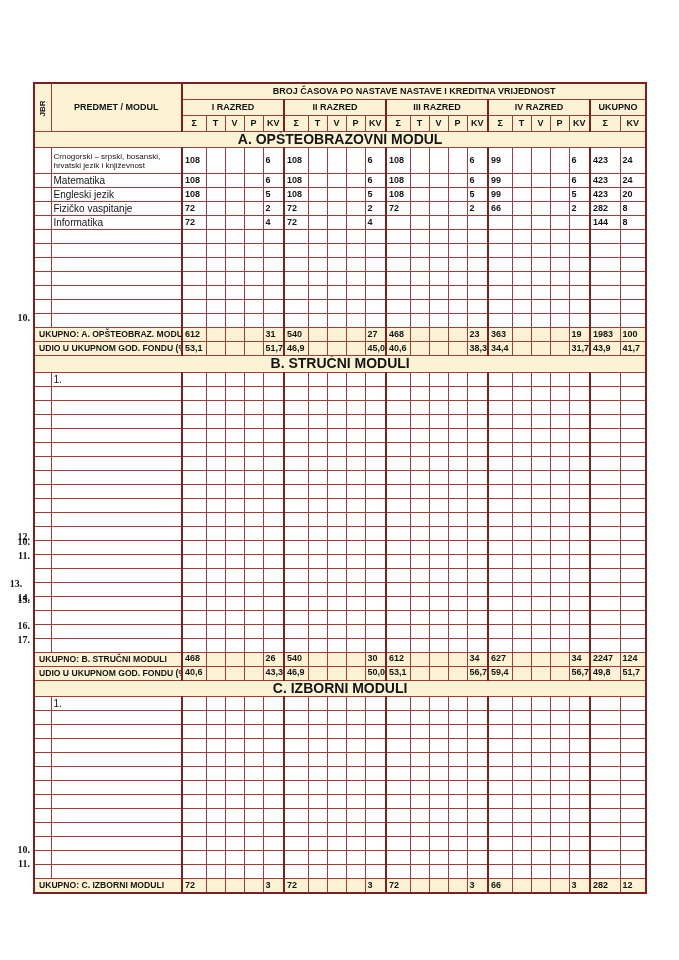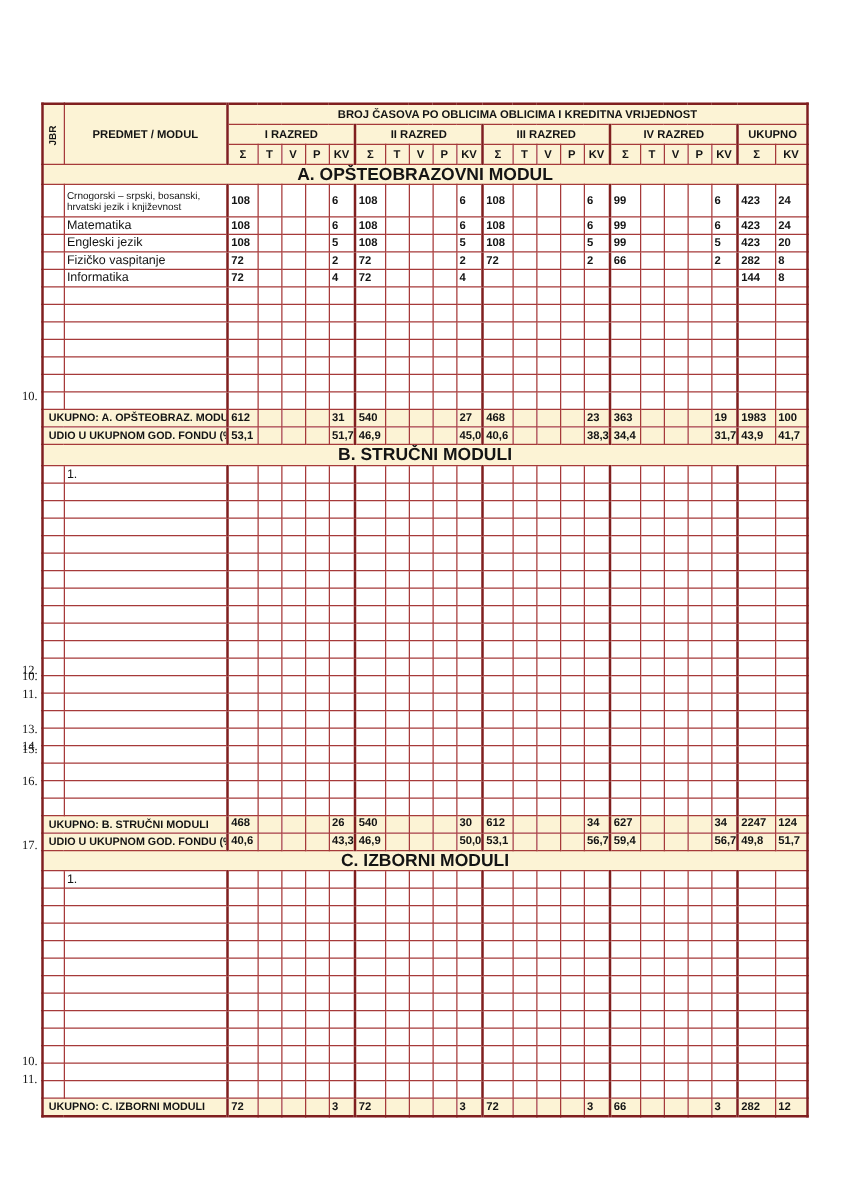--- a/index.html
+++ b/index.html
@@ -13,21 +13,21 @@
   .jbr-head span{display:inline-block;transform:rotate(-90deg);font-size:8px;font-weight:bold;}
   .group-start{border-left:2px solid var(--grid-strong,#801f1f);}
   td.num{font-weight:bold;text-align:left;padding-left:2px;}
   td.predmet{font-size:10px;text-align:left;}
   tr.tall td{height:24px;}
   tr.tall td.predmet{white-space:normal;font-size:8px;line-height:1.15;padding-top:1px;}
   tr.band td{background:var(--cream,#fcf3d5);font-weight:bold;text-align:center;font-size:14px;}
   tr.total td{background:var(--cream,#fcf3d5);font-weight:bold;}
   td.total-label{text-align:left;padding-left:4px;font-size:8.6px;}
   .margin-num{position:absolute;left:2px;width:28px;text-align:right;
-              font-family:"Liberation Serif",serif;font-size:10px;color:var(--text,#141414);line-height:13px;}
+              font-family:"Liberation Serif",serif;font-size:10px;color:var(--text,#141414);line-height:13px;font-weight:bold;}
 </style>
 </head>
 <body>
 
 <div class="page">
   <div class="table-wrap">
     <table style="width: 612px;">
         <colgroup>
           <col style="width: 17px;">
           <col style="width: 131px;">
@@ -51,21 +51,21 @@
           <col style="width: 19px;">
           <col style="width: 19px;">
           <col style="width: 21px;">
           <col style="width: 30px;">
           <col style="width: 26px;">
         </colgroup>
         <thead>
           <tr>
             <th class="jbr-head" rowspan="3"><span>JBR</span></th>
             <th rowspan="3">PREDMET / MODUL</th>
-            <th class="group-start" colspan="22">BROJ ČASOVA PO OBLICIMA OBLICIMA I KREDITNA VRIJEDNOST</th>
+            <th class="group-start" colspan="22">BROJ ČASOVA PO NASTAVE NASTAVE I KREDITNA VRIJEDNOST</th>
           </tr>
           <tr>
             <th class="group-start" colspan="5">I RAZRED</th>
             <th class="group-start" colspan="5">II RAZRED</th>
             <th class="group-start" colspan="5">III RAZRED</th>
             <th class="group-start" colspan="5">IV RAZRED</th>
             <th class="group-start" colspan="2">UKUPNO</th>
           </tr>
           <tr>
             <th class="group-start">Σ</th>
@@ -1397,20 +1397,20 @@
             <td class="num group-start">282</td>
             <td class="num">12</td>
           </tr>
         </tbody>
       </table>
   </div>
 <div class="margin-num" style="top: 311px;">10.</div>
     <div class="margin-num" style="top: 535px;">10.</div>
     <div class="margin-num" style="top: 549px;">11.</div>
     <div class="margin-num" style="top: 530px;">12.</div>
-    <div class="margin-num" style="top: 577px;">13.</div>
+    <div class="margin-num" style="top: 577px; text-align: center;">13.</div>
     <div class="margin-num" style="top: 591px;">14.</div>
     <div class="margin-num" style="top: 593px;">15.</div>
     <div class="margin-num" style="top: 619px;">16.</div>
-    <div class="margin-num" style="top: 670px;">17.</div>
+    <div class="margin-num" style="top: 633px;">17.</div>
     <div class="margin-num" style="top: 843px;">10.</div>
     <div class="margin-num" style="top: 857px;">11.</div>
   </div>
 
 </body></html>

